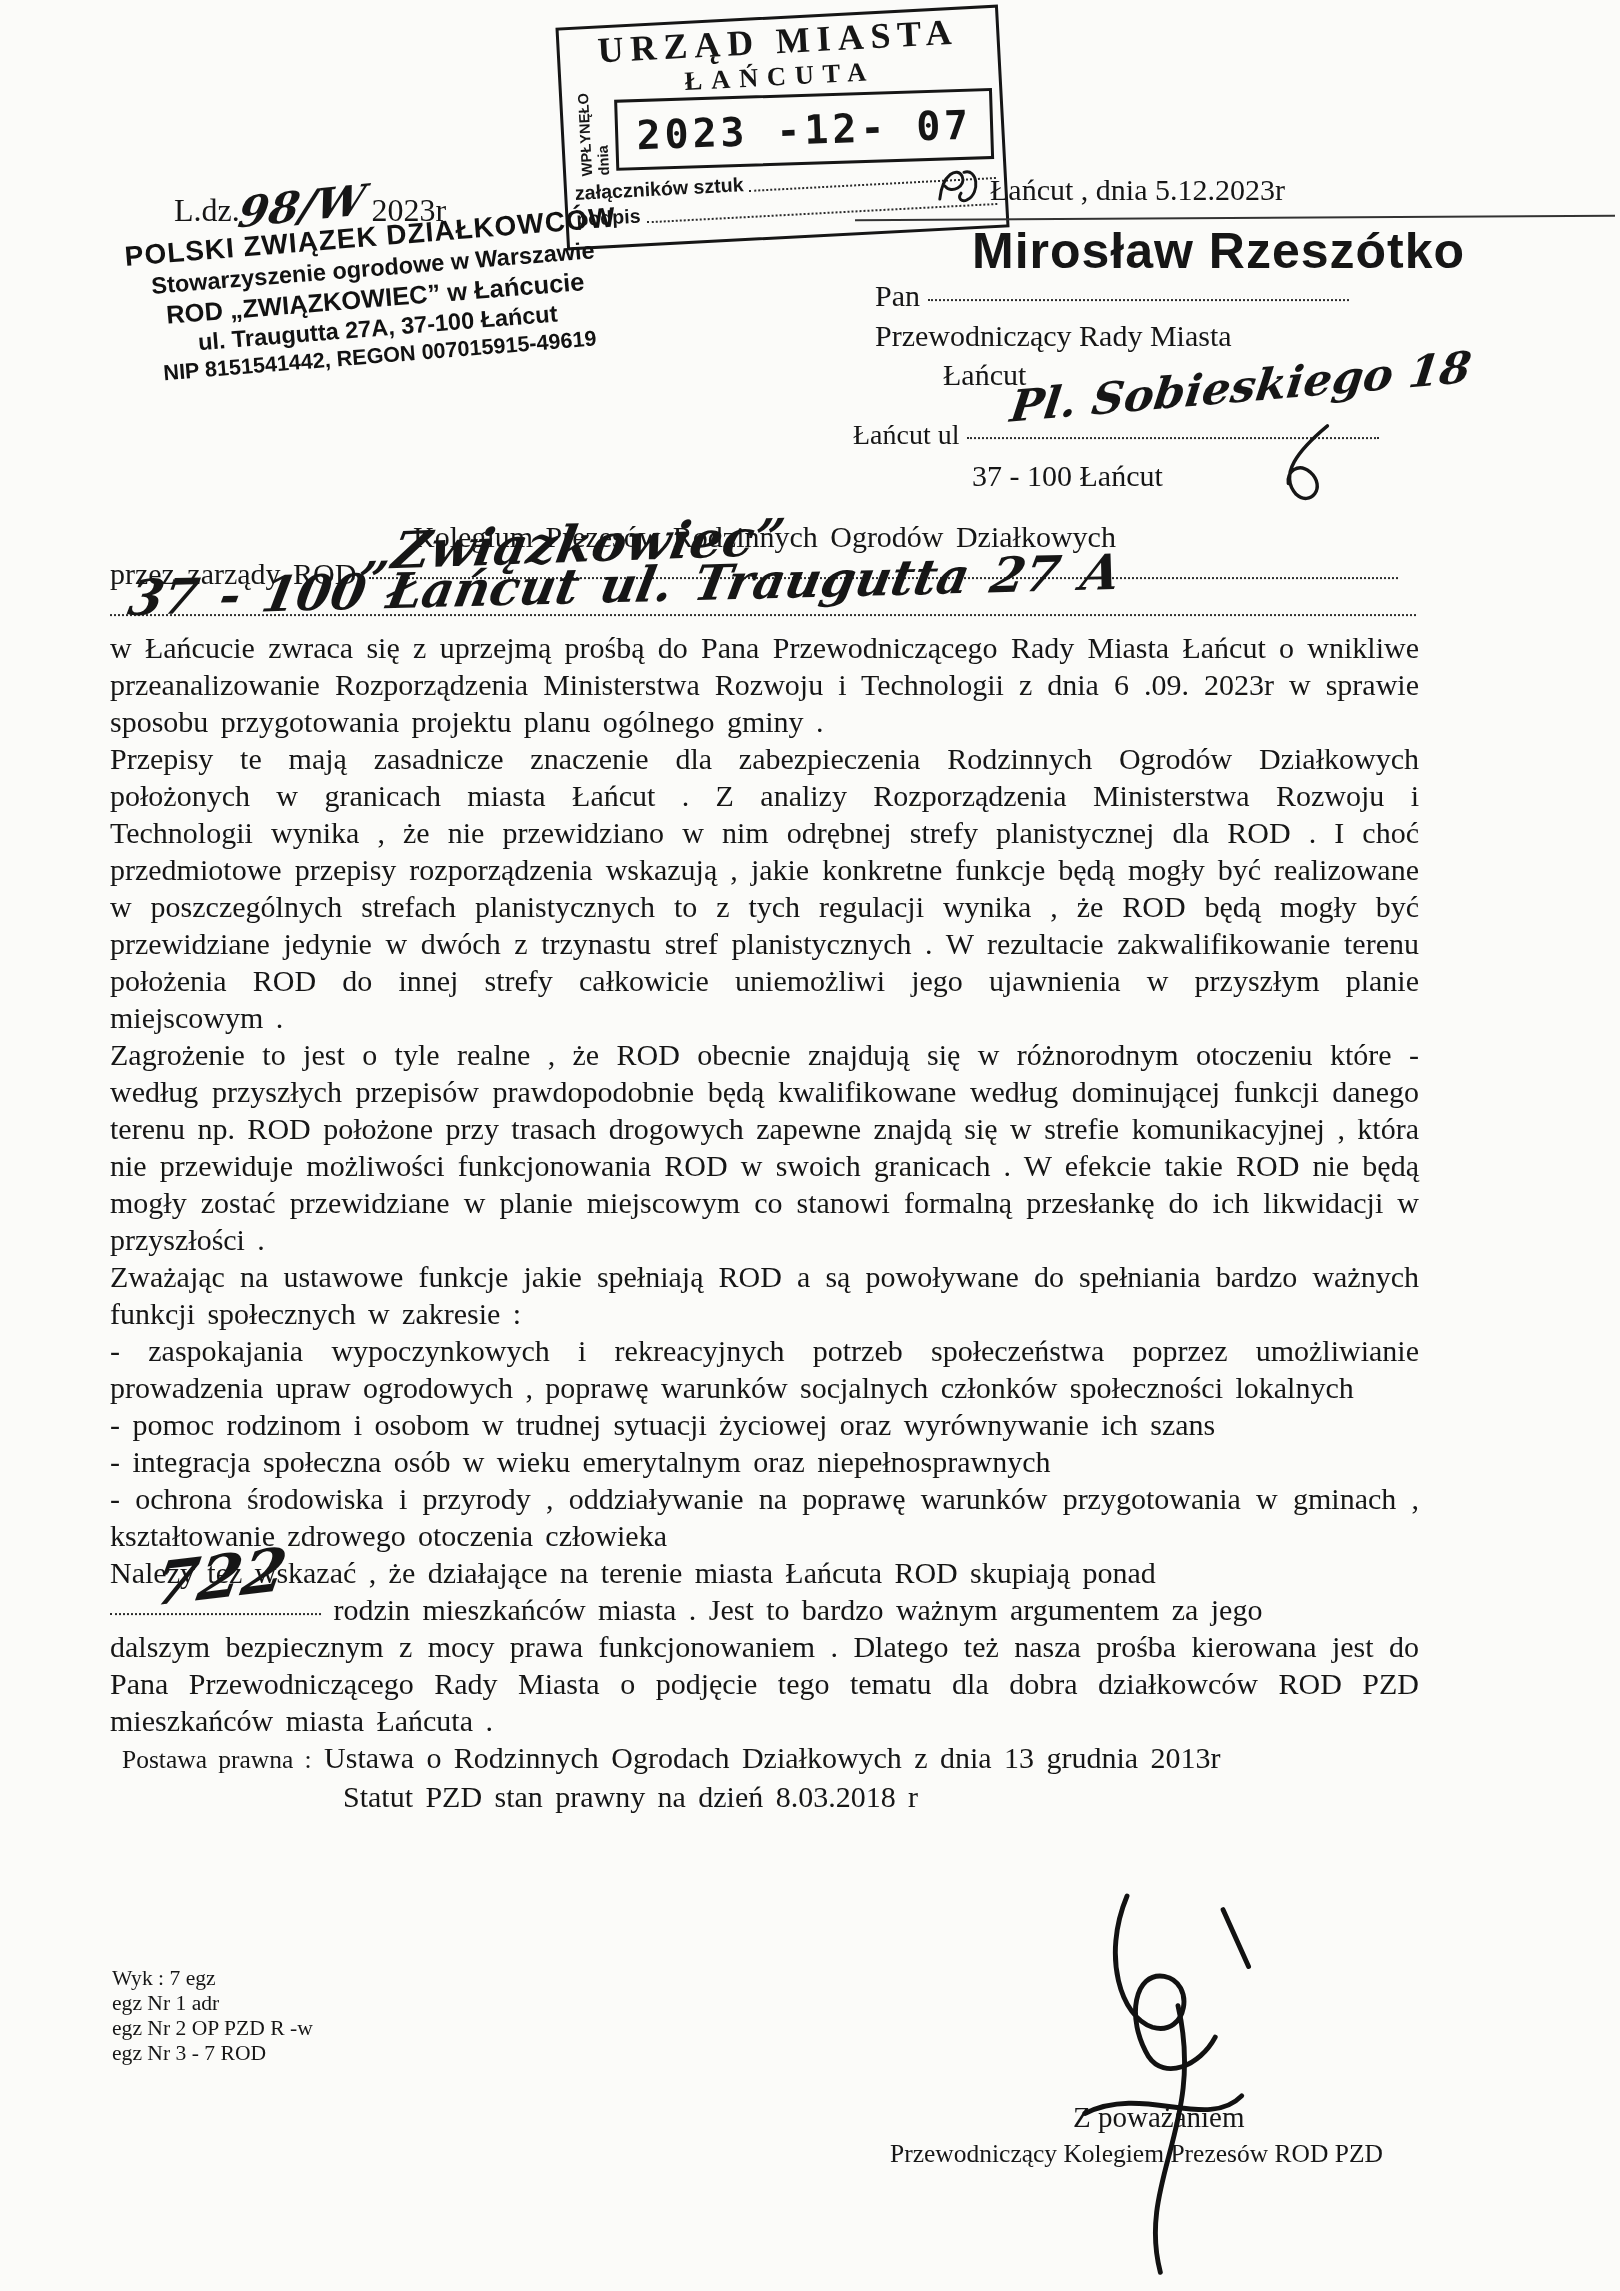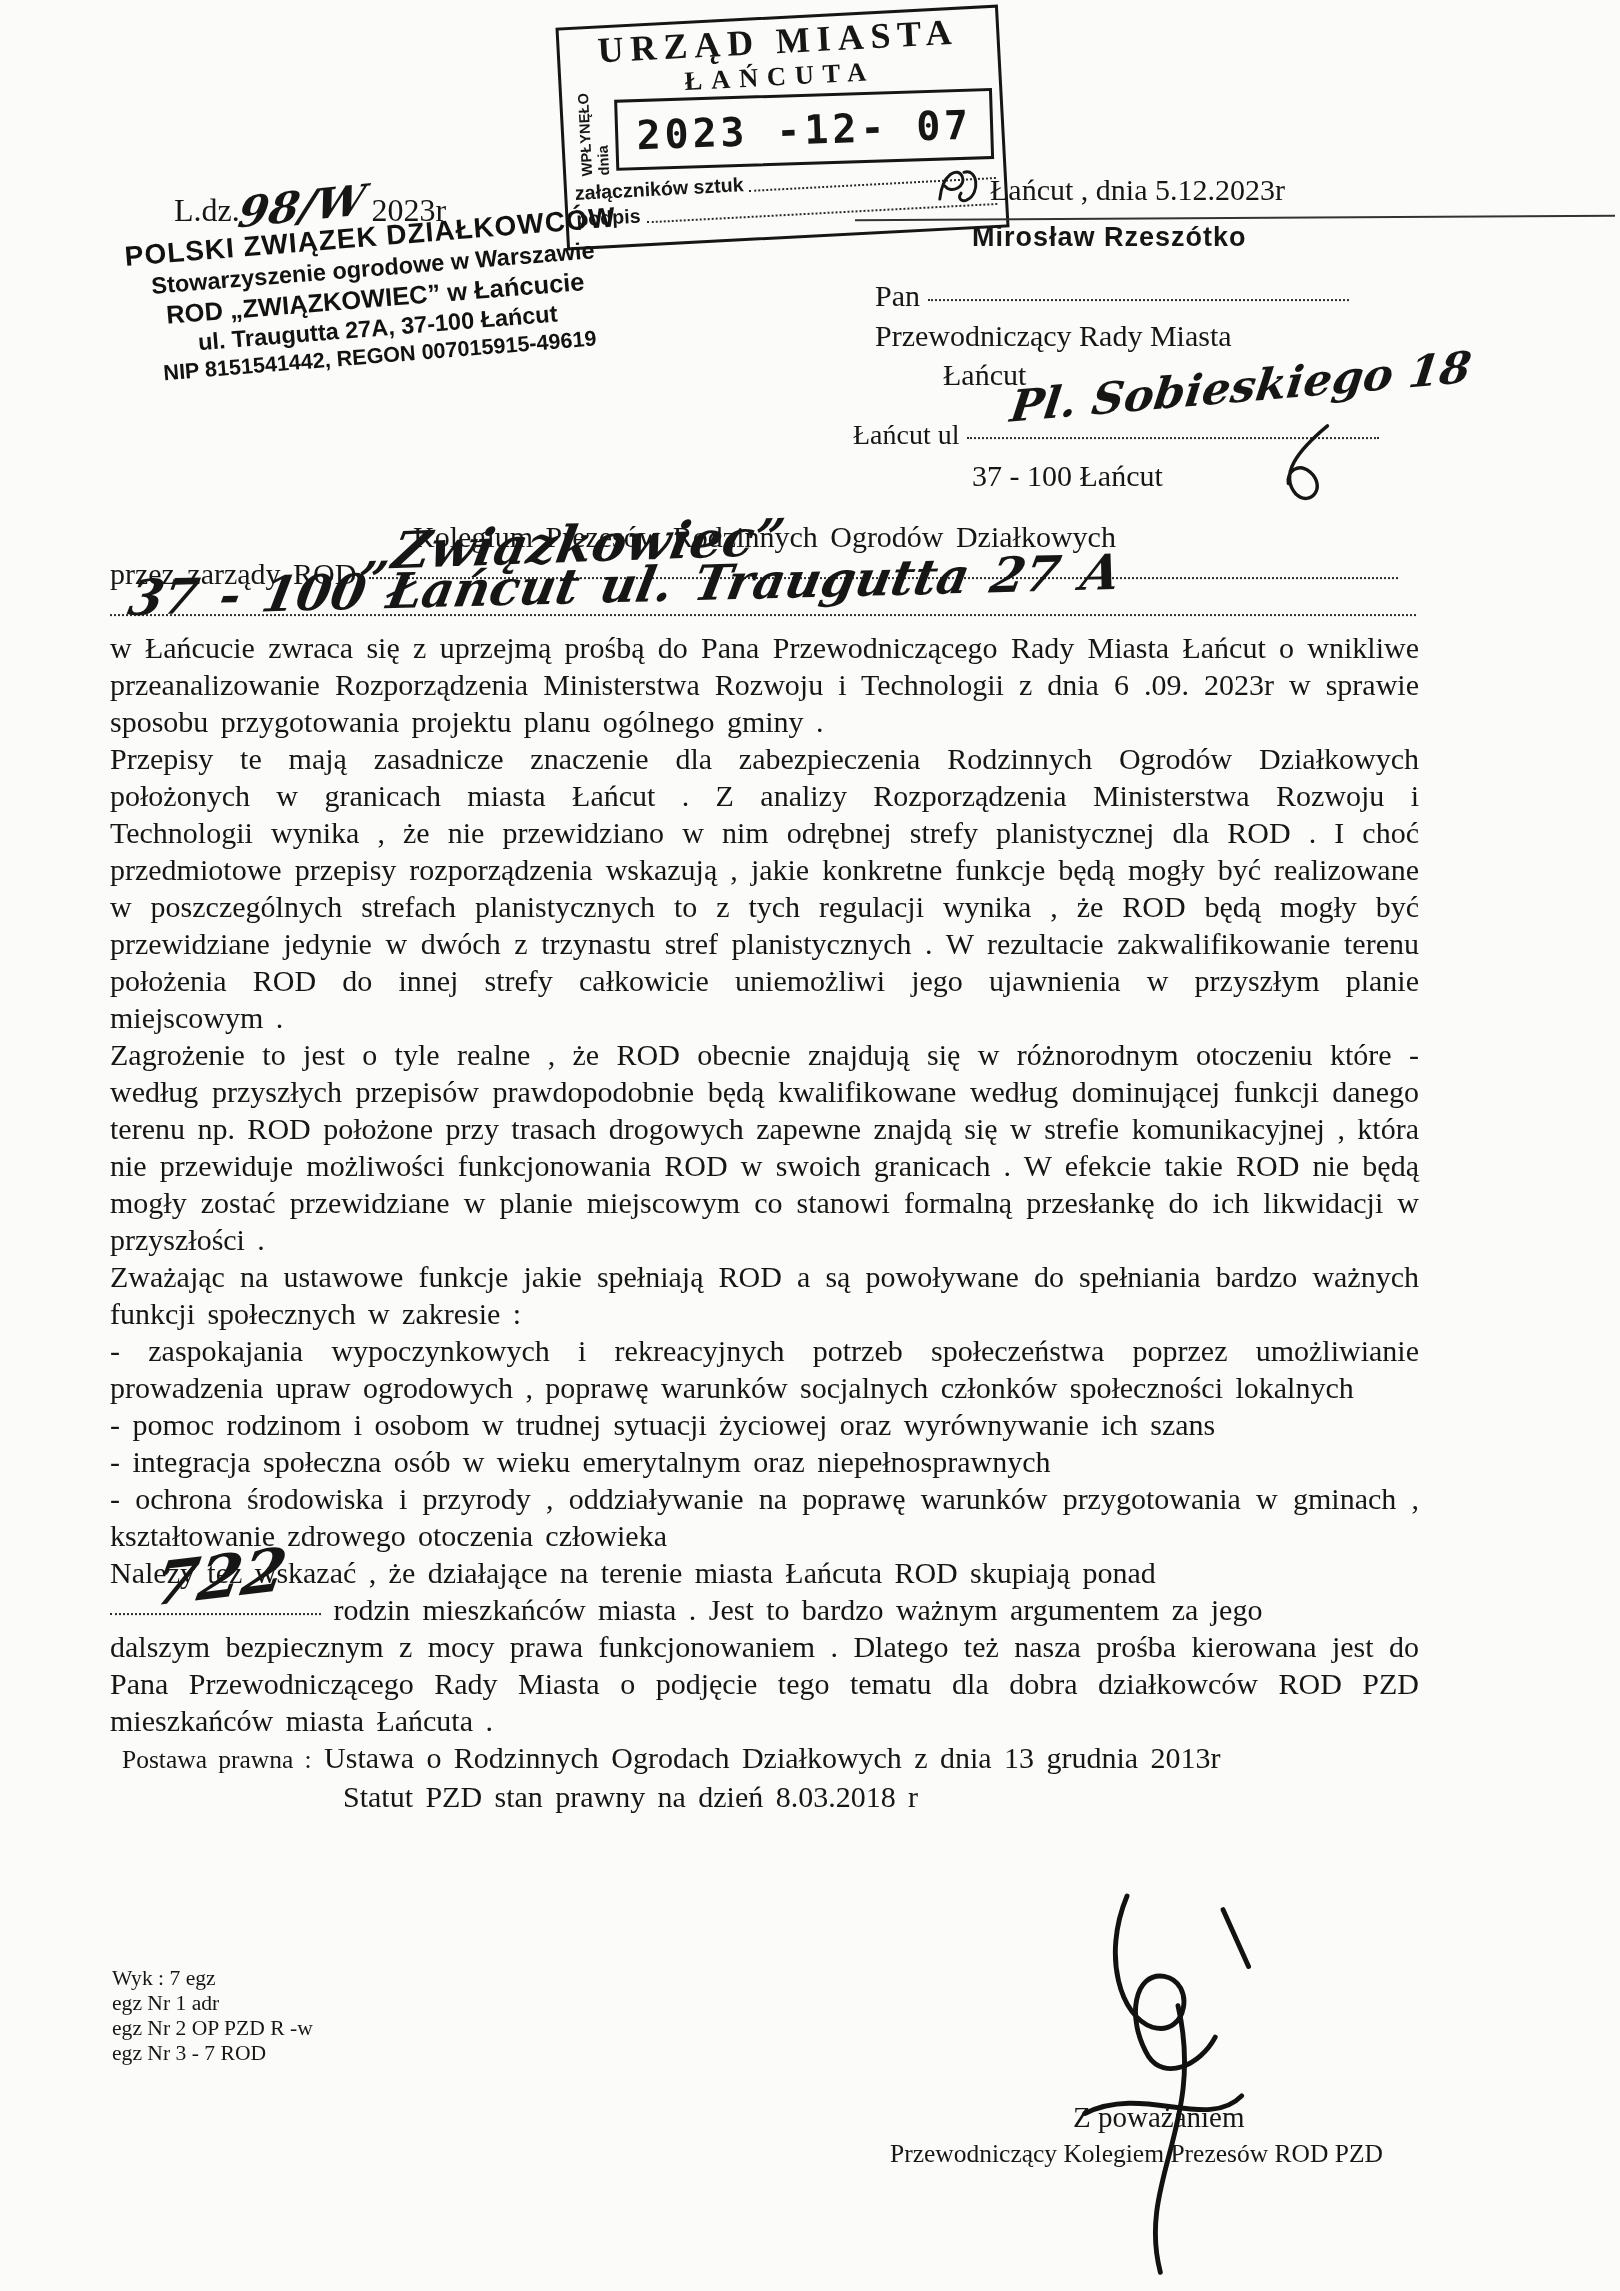--- a/index.html
+++ b/index.html
@@ -45,21 +45,21 @@
     text-align:center;font-family:"Liberation Sans",sans-serif;color:#121212;line-height:1.22;}
   .lh1{font-size:28px;font-weight:800;letter-spacing:1px;}
   .lh2{font-size:23.5px;font-weight:bold;}
   .lh3{font-size:25.5px;font-weight:800;}
   .lh4{font-size:23.5px;font-weight:bold;}
   .lh5{font-size:21.6px;font-weight:bold;}
   
   .date-line{left:990px;top:173px;font-size:30px;}
   .header-rule{left:855px;top:217px;width:760px;height:2px;background:#333;transform:rotate(-0.35deg);}
   .recipient-name{left:972px;top:222px;font-family:"Liberation Sans",sans-serif;
-    font-weight:bold;font-size:27px;letter-spacing:1px;}
+    font-weight:bold;font-size:50px;letter-spacing:1px;}
   .salutation{left:875px;top:279px;font-size:30px;font-family:Liberation Serif, serif;}
   .recipient-title{left:875px;top:319px;font-size:30px;}
   .recipient-city{left:943px;top:358px;font-size:30px;}
   .address-row{left:853px;top:419px;font-size:28px;}
   .address-hand{left:1014px;top:361px;font-size:44px;transform:skewX(-12deg) rotate(-5deg);white-space:nowrap;}
   .postal{left:972px;top:459px;font-size:30px;}
   
   .body-block{left:110px;top:518px;width:1309px;font-size:30px;line-height:37px;
     text-align:justify;word-spacing:4.9px;}
   .body-block p{margin:0;}

